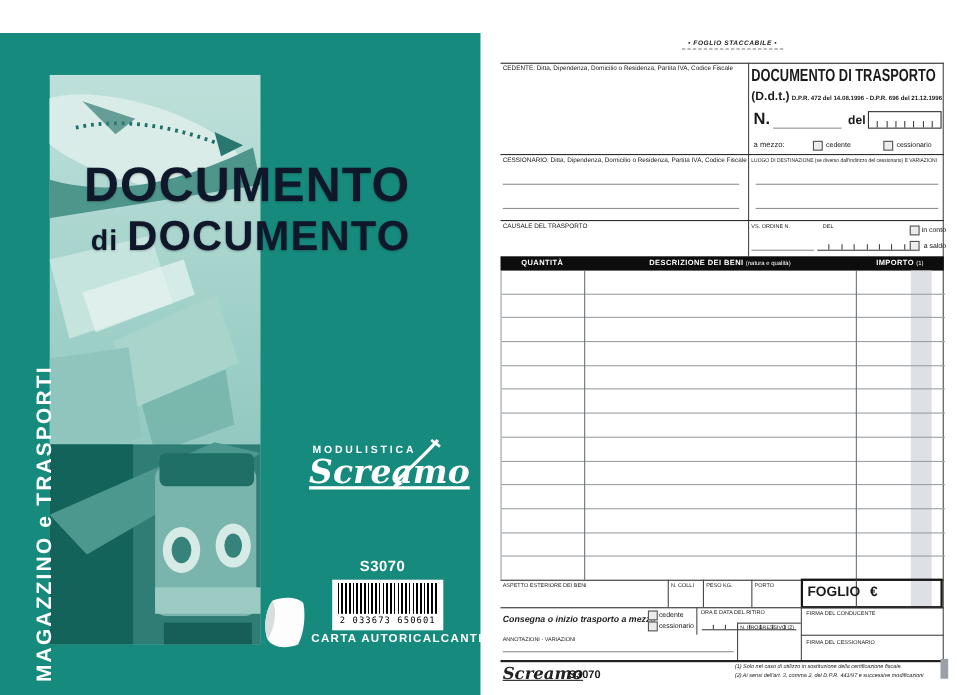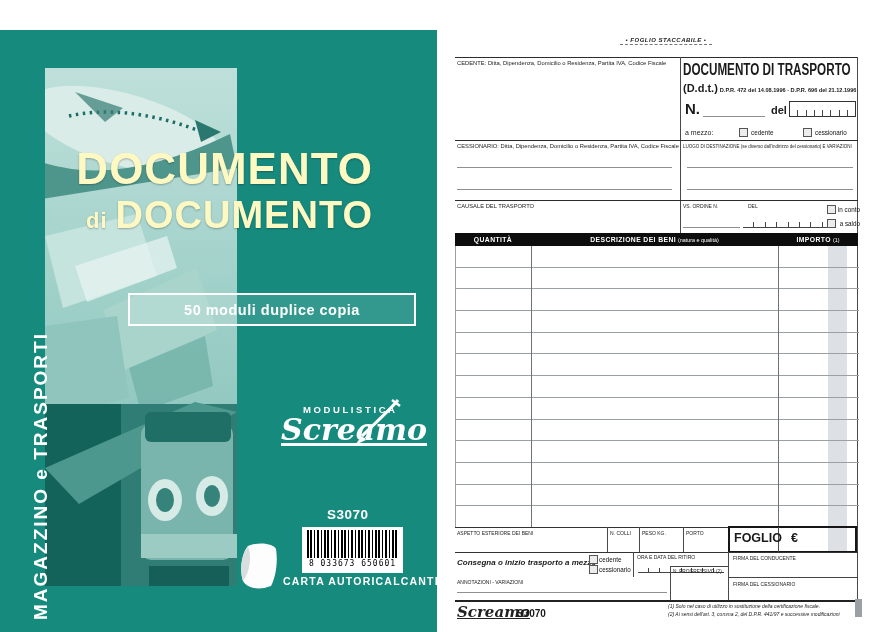--- a/index.html
+++ b/index.html
@@ -3,29 +3,29 @@
 <meta charset="utf-8">
 <style>
   html,body{margin:0;padding:0;background:#fff;}
   #app{position:relative;width:870px;height:632px;background:#fff;overflow:hidden;
        font-family:"Liberation Sans",sans-serif;color:#1a1a1a;}
   
   #cover{position:absolute;left:0;top:30px;width:437px;height:602px;background:#178a7e;}
   #photo{position:absolute;left:45px;top:38px;width:192px;height:518px;}
   .side-label{position:absolute;left:22px;top:298px;height:296px;width:38px;display:flex;align-items:center;justify-content:center;
       writing-mode:vertical-rl;transform:rotate(180deg);color:#fff;font-size:19px;font-weight:600;letter-spacing:2px;white-space:nowrap;}
-  .cov-t{position:absolute;right:64px;color:#fef9c3;font-weight:800;white-space:nowrap;text-align:right;
+  .cov-t{position:absolute;right:64px;color:#0f172a;font-weight:800;white-space:nowrap;text-align:right;
       text-shadow:0 1px 2px rgba(0,0,0,.28);letter-spacing:1px;}
   .t1{top:114px;font-size:44px;}
   .t2{top:164px;font-size:38px;}
-  .t2 .di{font-size:22px;font-weight:700;margin-right:8px;}
+  .t2 .di{font-size:26px;font-weight:700;margin-right:8px;}
   .t3{top:208px;font-size:46px;}
   .band{position:absolute;left:128px;top:263px;width:284px;height:29px;border:2px solid #fff;background:rgba(255,255,255,.12);
       display:flex;align-items:center;justify-content:center;color:#fff;font-size:14.5px;font-weight:700;letter-spacing:.5px;}
-  .brand-top{position:absolute;left:303px;top:374px;color:#fff;font-size:9.5px;font-weight:700;letter-spacing:2.6px;}
+  .brand-top{position:absolute;left:284px;top:374px;color:#fff;font-size:9.5px;font-weight:700;letter-spacing:2.6px;}
   .brand-name{position:absolute;left:281px;top:382px;color:#fff;font-size:30px;font-style:italic;font-weight:700;
       font-family:"DejaVu Serif",serif;text-decoration:underline;text-underline-offset:3px;}
   .pen{position:absolute;left:352px;top:366px;width:50px;height:50px;}
   .sku{position:absolute;left:327px;top:477px;color:#fff;font-size:13.5px;font-weight:700;letter-spacing:.5px;}
   .barcode{position:absolute;left:302px;top:497px;width:101px;height:46px;background:#fff;box-sizing:border-box;padding:3px 5px 1px 5px;}
   .bars{height:28px;background:repeating-linear-gradient(to right,#000 0 1.5px,#fff 1.5px 3.4px);}
   .digits{font-family:"DejaVu Sans Mono",monospace;font-size:8px;letter-spacing:1px;color:#000;text-align:center;margin-top:1px;white-space:nowrap;}
   .curl{position:absolute;left:238px;top:512px;width:44px;height:48px;}
   .carta{position:absolute;left:283px;top:545px;color:#fff;font-size:10.5px;font-weight:700;letter-spacing:1.2px;white-space:nowrap;}
   
@@ -110,37 +110,34 @@
         <rect x="96" y="466" width="96" height="24" fill="#9ccbc3"></rect>
         <rect x="104" y="498" width="80" height="20" fill="#155f58"></rect>
       </g>
     </svg>
 
     <div class="side-label">MAGAZZINO e TRASPORTI</div>
 
     <div class="cov-t t1">DOCUMENTO</div>
     <div class="cov-t t2"><span class="di">di</span><span>DOCUMENTO</span></div>
 
-    <div class="band">
-        <span>50 moduli duplice copia</span>
-      </div>
 
     <div class="brand-top">MODULISTICA</div>
     <div class="brand-name">Screamo</div>
     <svg class="pen" viewBox="0 0 50 50">
       <path d="M46 4 C38 14 22 28 10 40" stroke="#fff" stroke-width="3" fill="none"></path>
       <path d="M10 40 l-7 9 11 -5 z" fill="#fff"></path>
       <path d="M40 4 l8 6" stroke="#fff" stroke-width="2.5"></path>
     </svg>
 
     <div class="sku">S3070</div>
 
     <div class="barcode">
       <div class="bars"></div>
-      <div class="digits">8 033673 650601</div>
+      <div class="digits">2 033673 650601</div>
     </div>
 
     <svg class="curl" viewBox="0 0 44 48">
       <path d="M10 4 C22 -1 36 2 38 7 C40 20 38 34 33 44 C20 49 9 46 5 39 C1 27 4 11 10 4 Z" fill="#fdfdfd"></path>
       <path d="M10 4 C14 14 12 30 5 39 C1 27 4 11 10 4 Z" fill="#d8dedd"></path>
     </svg>
 
     <div class="carta">CARTA AUTORICALCANTE</div>
   </div>
 

